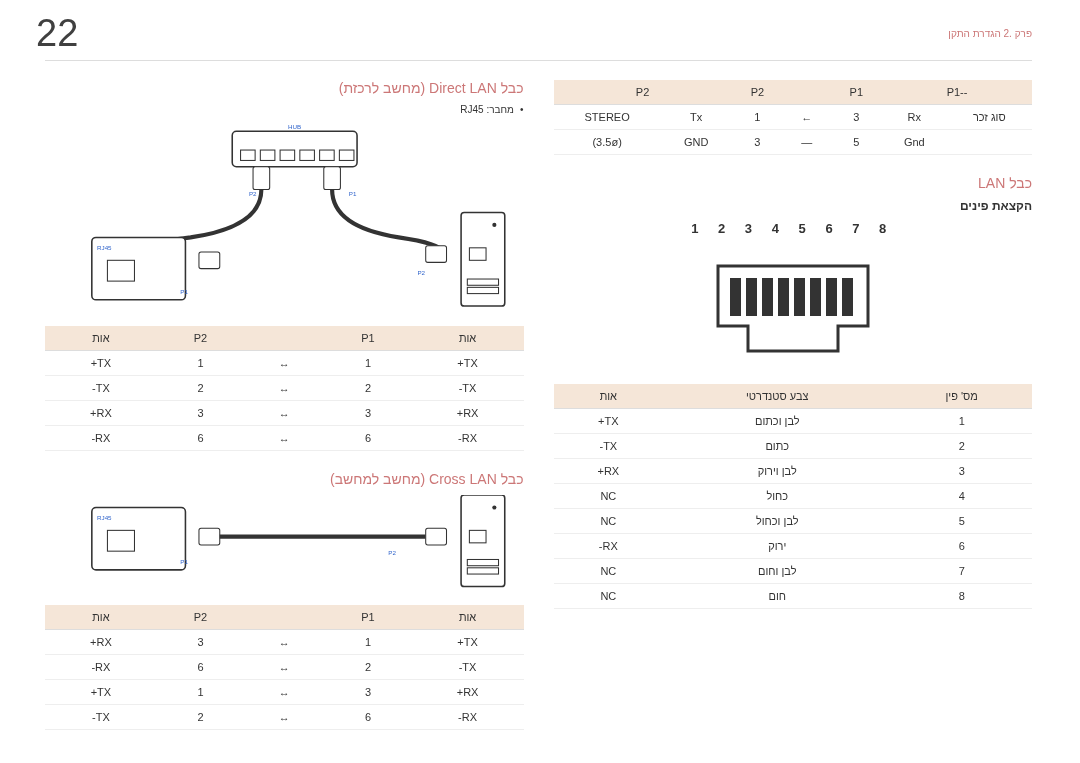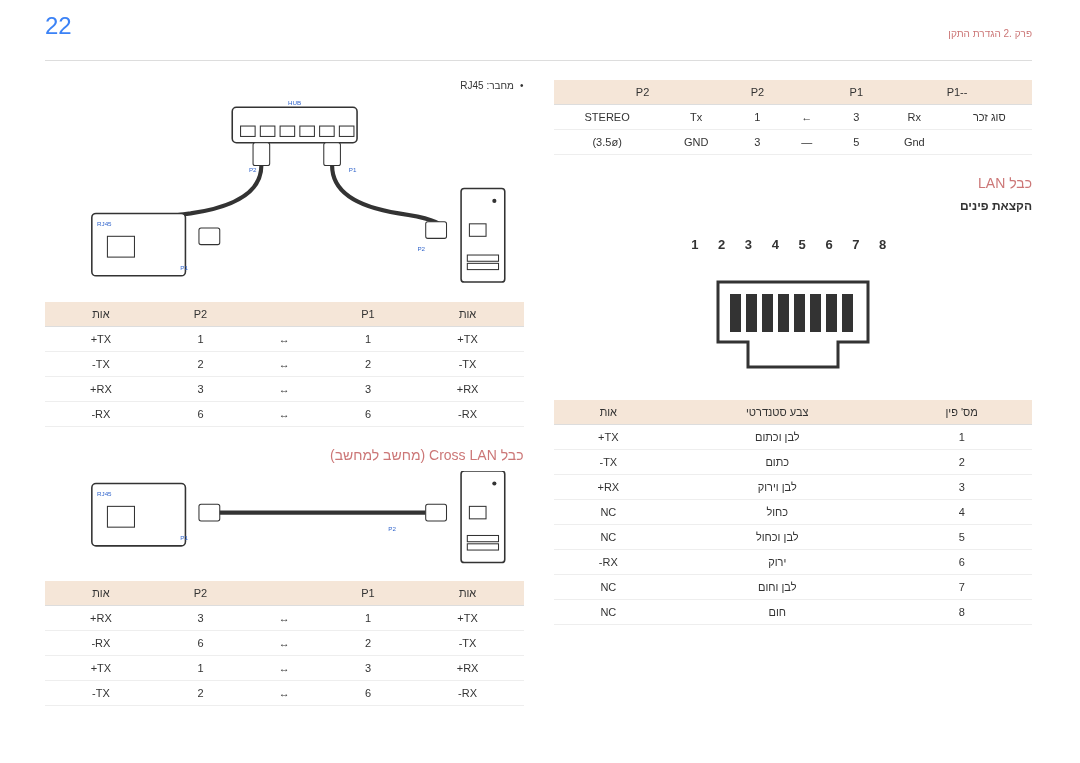--- a/index.html
+++ b/index.html
@@ -1,25 +1,25 @@
 <!DOCTYPE html>
 <html><head>
 <meta charset="utf-8">
 <style>
 * { margin: 0; padding: 0; box-sizing: border-box; }
 body { font-family: Arial, sans-serif; background: #fff; width: 1080px; height: 763px; position: relative; color: #333; }
-.page-num { position: absolute; top: 12px; left: 45px; font-size: 24px; color: #3b82f6; font-weight: 300; }
+.page-num { position: absolute; top: 12px; left: 36px; font-size: 38px; color: #404040; font-weight: 300; }
 .header-text { position: absolute; top: 28px; right: 48px; font-size: 10px; color: #c77; direction: rtl; }
 hr.top { position: absolute; top: 60px; left: 45px; right: 48px; border: none; border-top: 1px solid #ddd; }
 
 .columns { position: absolute; top: 80px; left: 45px; right: 48px; display: flex; gap: 30px; }
 .col { flex: 1; }
 
 .section-title { font-size: 14px; color: #c77; direction: rtl; text-align: right; margin-bottom: 8px; font-weight: normal; }
-.sub-title { font-size: 12px; color: #333; direction: rtl; text-align: right; margin-bottom: 24px; font-weight: bold; }
+.sub-title { font-size: 12px; color: #333; direction: rtl; text-align: right; margin-bottom: 8px; font-weight: bold; }
 .connector-note { font-size: 10px; direction: rtl; text-align: right; margin-bottom: 8px; }
 .connector-note:before { content: "•"; margin-left: 6px; }
 
 table { width: 100%; border-collapse: collapse; font-size: 11px; margin-bottom: 20px; }
 th { background: #f5e6d8; padding: 6px 8px; text-align: center; border-bottom: 1px solid #ddd; font-weight: normal; }
 td { padding: 6px 8px; text-align: center; border-bottom: 1px solid #eee; direction: rtl; }
 
 .diagram { width: 100%; margin-bottom: 12px; }
 .rj45-svg { display: block; margin: 0 auto; }
 .pin-numbers { font-size: 13px; font-weight: bold; text-align: center; margin-bottom: 20px; letter-spacing: 8px; direction: ltr; }
@@ -29,20 +29,21 @@
 </head>
 <body>
 
 <div class="page-num">22</div>
 <div class="header-text">פרק .2 הגדרת התקן</div>
 <hr class="top">
 
 <div class="columns">
 
   <div class="col">
+    <div class="section-title">כבל Direct LAN (מחשב לרכזת)</div>
     <div class="connector-note">מחבר: RJ45</div>
 
     <svg class="diagram" viewBox="0 0 460 180">
 
       <rect x="180" y="8" width="120" height="34" rx="4" fill="#fff" stroke="#333" stroke-width="1.5"></rect>
       <text x="240" y="6" font-size="6" fill="#36c" text-anchor="middle">HUB</text>
       <rect x="188" y="26" width="14" height="10" fill="#fff" stroke="#333"></rect>
       <rect x="207" y="26" width="14" height="10" fill="#fff" stroke="#333"></rect>
       <rect x="226" y="26" width="14" height="10" fill="#fff" stroke="#333"></rect>
       <rect x="245" y="26" width="14" height="10" fill="#fff" stroke="#333"></rect>

